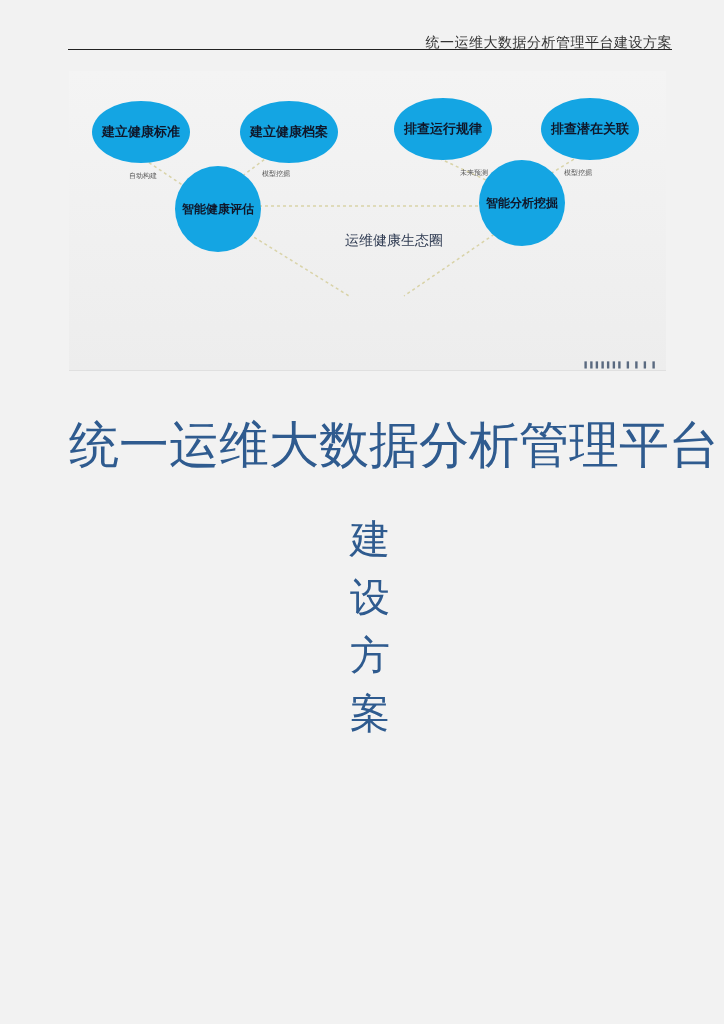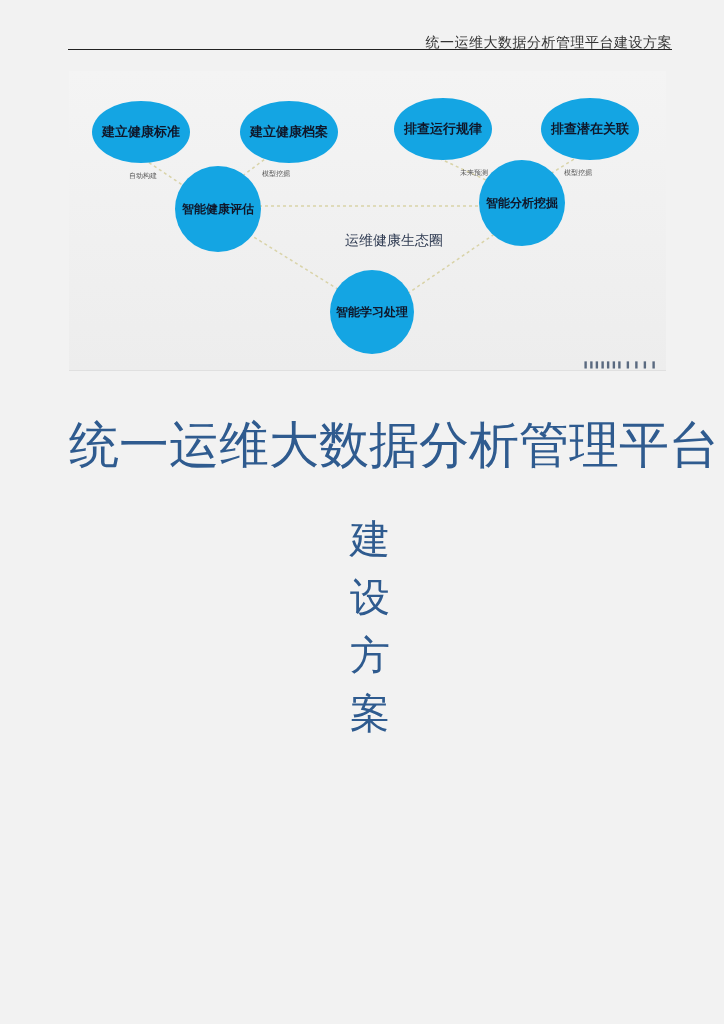--- a/index.html
+++ b/index.html
@@ -70,21 +70,20 @@
   <div class="bubble" style="left:325px;top:27px;width:98px;height:62px;">排查运行规律</div>
   <div class="bubble" style="left:472px;top:27px;width:98px;height:62px;">排查潜在关联</div>
 
   <div class="edge-label" style="left:60px;top:100px;">自动构建</div>
   <div class="edge-label" style="left:193px;top:98px;">模型挖掘</div>
   <div class="edge-label" style="left:355px;top:97px;margin-left:36px;">未来预测</div>
   <div class="edge-label" style="left:495px;top:97px;">模型挖掘</div>
 
   <div class="bubble" style="left:106px;top:95px;width:86px;height:86px;font-size:12px;">智能健康评估</div>
   <div class="bubble" style="left:410px;top:89px;width:86px;height:86px;font-size:12px;">智能分析挖掘</div>
-  <div class="bubble" style="left:261px;top:199px;width:84px;height:84px;font-size:12px;">智能学习处理</div>
 
   <div class="center-label" style="left:232px;top:161px;margin-left:44px;">运维健康生态圈</div>
 
   <div class="watermark">▌▌▌▌▌▌▌ ▌ ▌ ▌ ▌</div>
 </div>
 
 <div class="main-title">统一运维大数据分析管理平台</div>
 
 <div class="subtitle">
   <span>建</span>

